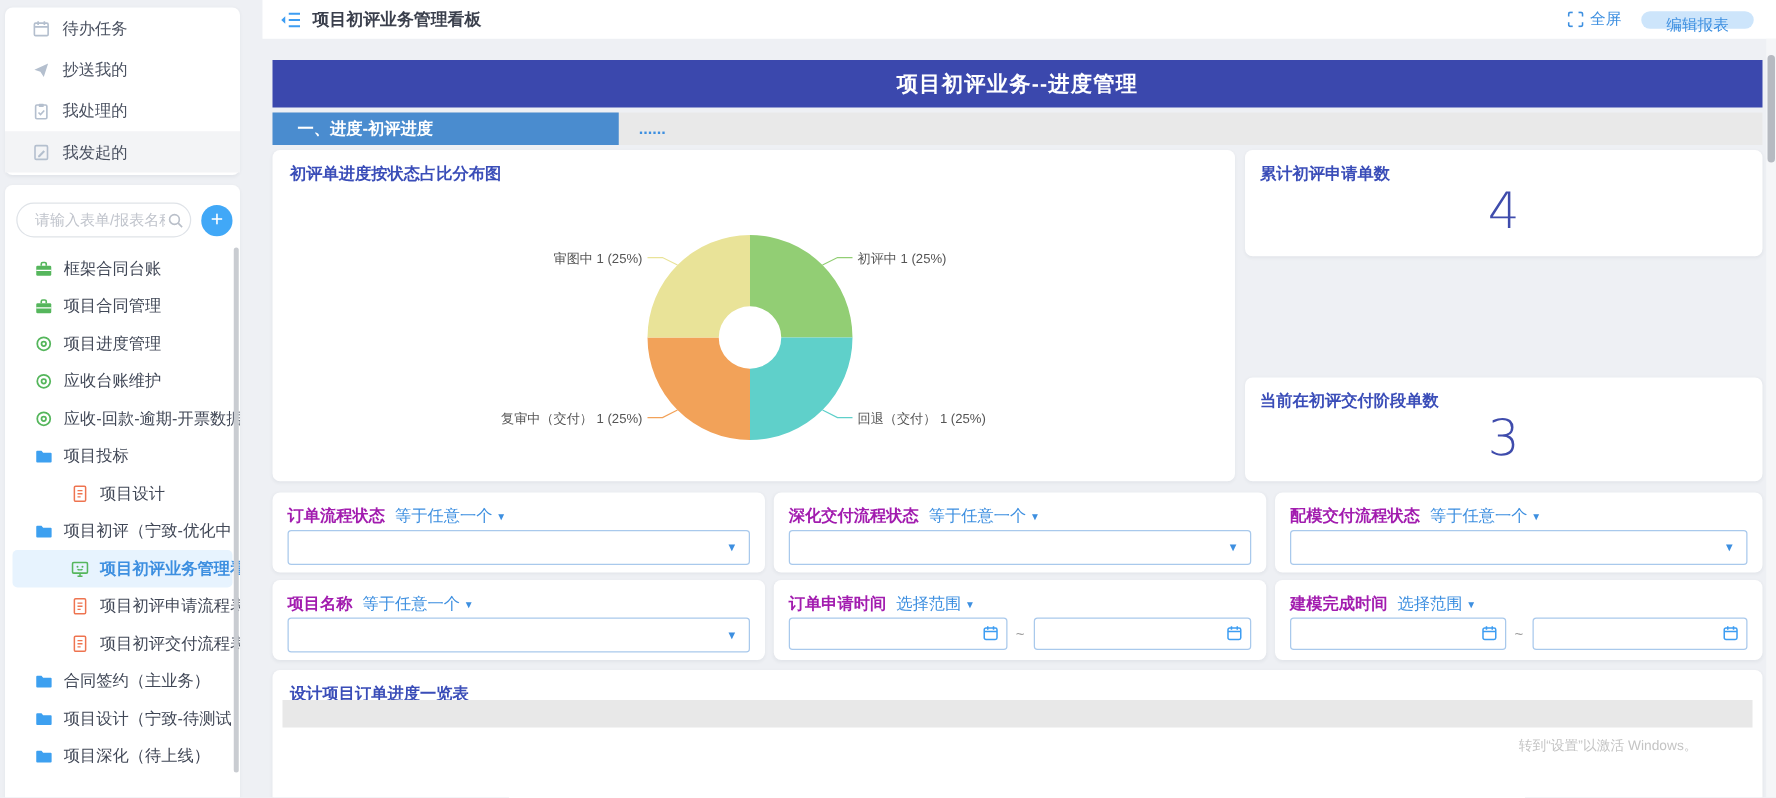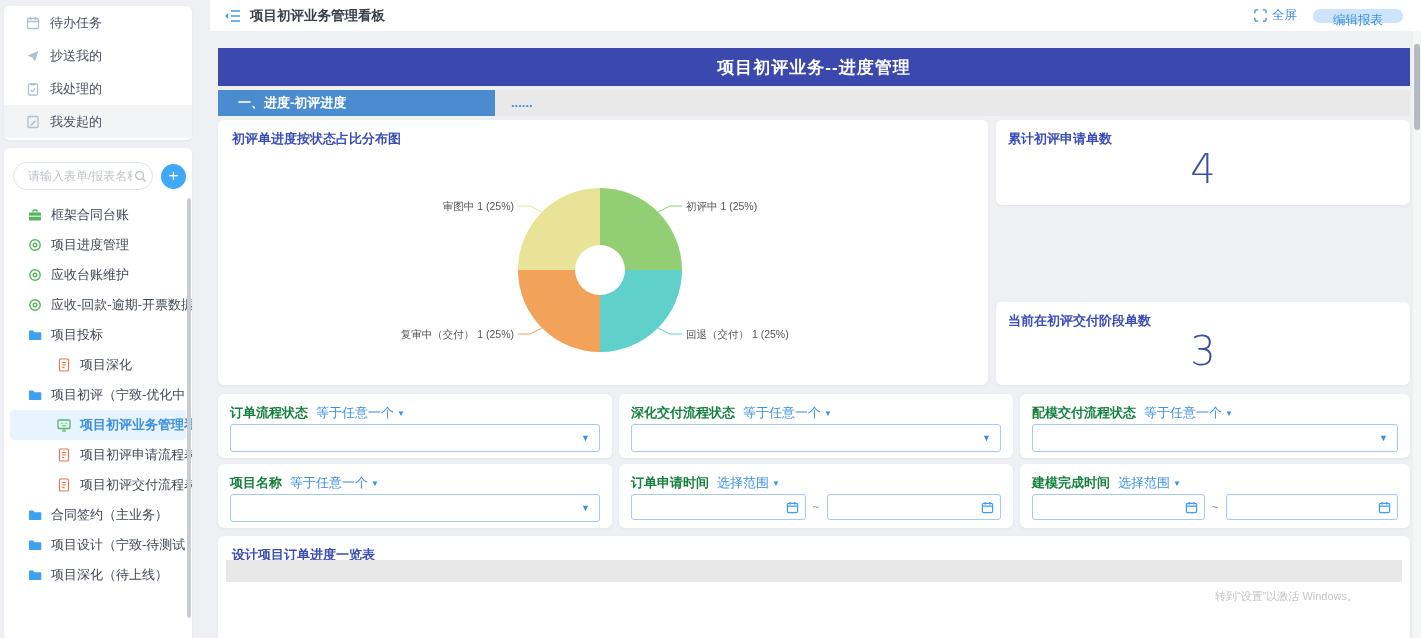--- a/index.html
+++ b/index.html
@@ -46,21 +46,21 @@
   .card-title{position:absolute;left:14px;top:10px;font-size:13px;font-weight:bold;color:#3a4db8;}
   .pie-svg{position:absolute;left:0;top:0;}
   .pie-label{font-size:10.5px;fill:#555;}
 
   
   .stat-card .num{position:absolute;left:0;top:26px;width:100%;text-align:center;font-size:40px;font-weight:200;color:#3f4cac;font-family:"DejaVu Sans",sans-serif;}
 
   
   .filter-card{height:64px;}
   .f-head{position:absolute;left:12px;top:10px;display:flex;align-items:center;gap:8px;font-size:13px;}
-  .f-label{color:#15803d;font-weight:bold;}
+  .f-label{color:#a21caf;font-weight:bold;}
   .f-op{color:#3d8fe0;display:flex;align-items:center;gap:3px;cursor:pointer;}
   .f-op .arr{font-size:8px;}
   .selectbox{position:absolute;left:12px;right:12px;top:30px;height:26px;border:1px solid #a9c9ec;border-radius:3px;background:#fff;cursor:pointer;}
   .selectbox .arr{position:absolute;right:9px;top:8px;font-size:9px;color:#3d8fe0;}
   .daterow{position:absolute;left:12px;right:12px;top:30px;height:26px;display:flex;align-items:center;}
   .dateinput{position:relative;flex:1;height:26px;border:1px solid #a9c9ec;border-radius:3px;background:#fff;box-sizing:border-box;cursor:text;}
   .dateinput .cal{position:absolute;right:6px;top:5px;color:#3d9df2;}
   .tilde{color:#999;font-size:12px;margin:0 7px;}
 
   
@@ -141,20 +141,30 @@
               <path d="M5 4.5V3.2A1.2 1.2 0 0 1 6.2 2h1.6A1.2 1.2 0 0 1 9 3.2v1.3" fill="none" stroke="currentColor" stroke-width="1.3"></path>
               <rect x="1" y="4.5" width="12" height="8" rx="1" fill="currentColor"></rect>
               <path d="M1 8.2h12" stroke="#fff" stroke-width="1"></path>
             </svg>
           </span>
         <span class="lbl">框架合同台账</span>
       </div>
       <div class="mitem">
         <span class="gicon ic-green">
             <svg width="14" height="14" viewBox="0 0 14 14">
+              <path d="M5 4.5V3.2A1.2 1.2 0 0 1 6.2 2h1.6A1.2 1.2 0 0 1 9 3.2v1.3" fill="none" stroke="currentColor" stroke-width="1.3"></path>
+              <rect x="1" y="4.5" width="12" height="8" rx="1" fill="currentColor"></rect>
+              <path d="M1 8.2h12" stroke="#fff" stroke-width="1"></path>
+            </svg>
+          </span>
+        <span class="lbl">项目合同管理</span>
+      </div>
+      <div class="mitem">
+        <span class="gicon ic-green">
+            <svg width="14" height="14" viewBox="0 0 14 14">
               <circle cx="7" cy="7" r="5.2" fill="none" stroke="currentColor" stroke-width="1.4"></circle>
               <circle cx="7" cy="7" r="1.8" fill="none" stroke="currentColor" stroke-width="1.4"></circle>
             </svg>
           </span>
         <span class="lbl">项目进度管理</span>
       </div>
       <div class="mitem">
         <span class="gicon ic-green">
             <svg width="14" height="14" viewBox="0 0 14 14">
               <circle cx="7" cy="7" r="5.2" fill="none" stroke="currentColor" stroke-width="1.4"></circle>
@@ -180,21 +190,21 @@
           </span>
         <span class="lbl">项目投标</span>
       </div>
       <div class="mitem child">
         <span class="gicon ic-orange">
             <svg width="14" height="14" viewBox="0 0 14 14">
               <rect x="2.5" y="1" width="9" height="12" rx="1" fill="none" stroke="currentColor" stroke-width="1.2"></rect>
               <path d="M5 4.5h4M5 7h4M5 9.5h2.5" stroke="currentColor" stroke-width="1.1" fill="none"></path>
             </svg>
           </span>
-        <span class="lbl">项目深化</span>
+        <span class="lbl">项目设计</span>
       </div>
       <div class="mitem">
         <span class="gicon ic-blue">
             <svg width="14" height="14" viewBox="0 0 14 14">
               <path d="M1 3.3a.8.8 0 0 1 .8-.8h3.4l1.3 1.7h6.1a.7.7 0 0 1 .7.7v6.3a.8.8 0 0 1-.8.8H1.8a.8.8 0 0 1-.8-.8V3.3z" fill="currentColor"></path>
             </svg>
           </span>
         <span class="lbl">项目初评（宁致-优化中）</span>
       </div>
       <div class="mitem child active">

